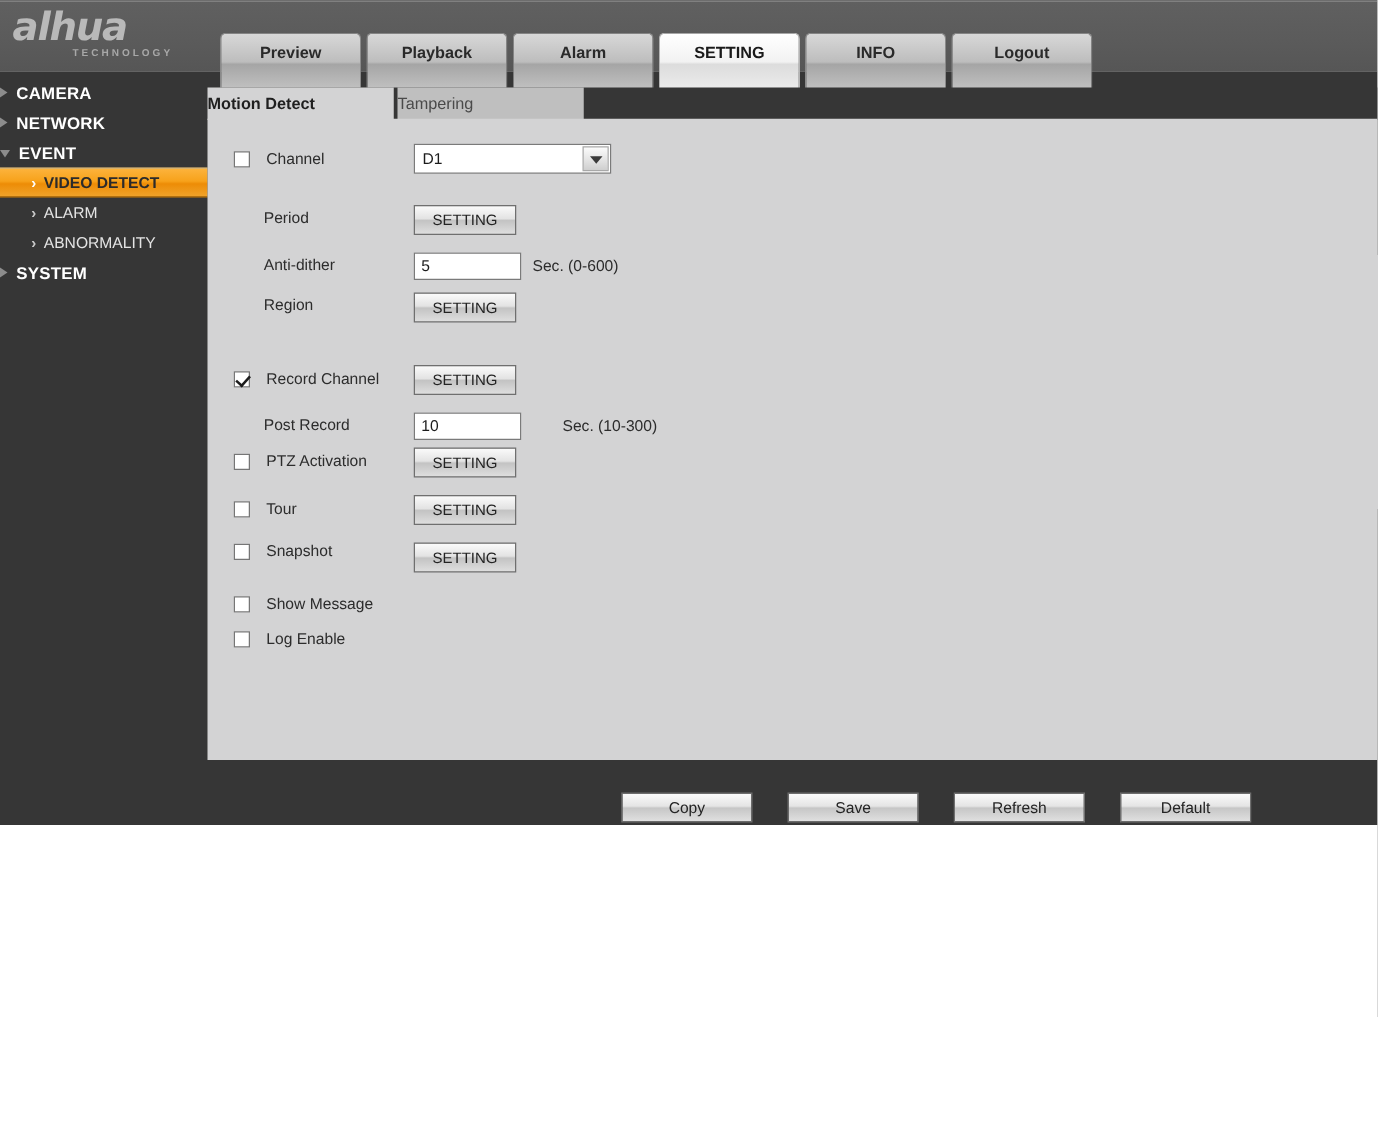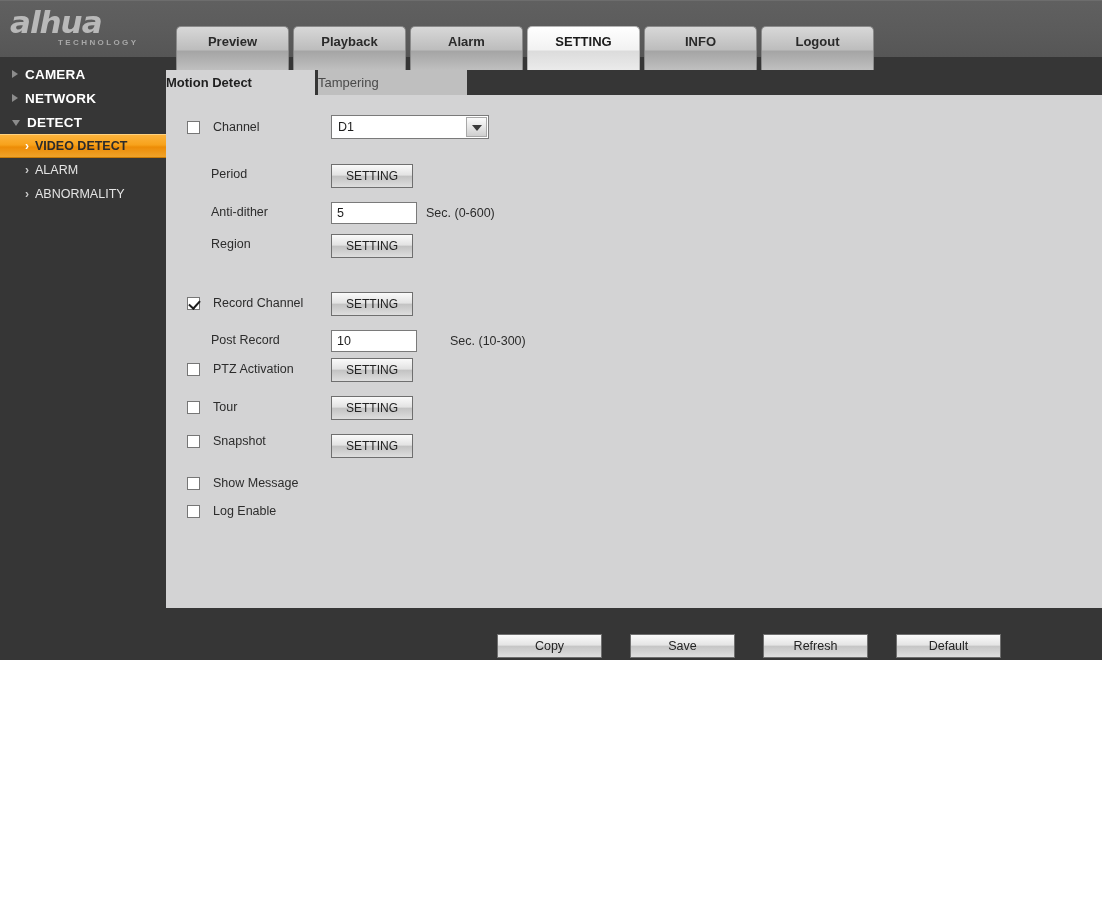--- a/index.html
+++ b/index.html
@@ -78,21 +78,20 @@
   .sidebar {
     position: absolute; left: 0; top: 62px;
     width: 166px; height: 340px;
     background: #363636;
   }
   .side-item {
     position: relative;
     height: 24px;
     display: flex; align-items: center;
     cursor: pointer;
-    padding-left: 12px;
   }
   .tri {
     width: 0; height: 0;
     margin-right: 7px;
     flex: none;
   }
   .tri-right {
     border-left: 6px solid #8c8c8c;
     border-top: 4.5px solid transparent;
     border-bottom: 4.5px solid transparent;
@@ -284,36 +283,40 @@
     <div class="side-item">
       <span class="tri tri-right"></span>
       <span class="side-label">CAMERA</span>
     </div>
     <div class="side-item">
       <span class="tri tri-right"></span>
       <span class="side-label">NETWORK</span>
     </div>
     <div class="side-item">
       <span class="tri tri-down"></span>
-      <span class="side-label">DETECT</span>
+      <span class="side-label">EVENT</span>
     </div>
 
     <div class="side-sub active">
       <span class="chev">›</span>
       <span class="side-sub-label">VIDEO DETECT</span>
     </div>
     <div class="side-sub">
       <span class="chev">›</span>
       <span class="side-sub-label">ALARM</span>
     </div>
     <div class="side-sub">
       <span class="chev">›</span>
       <span class="side-sub-label">ABNORMALITY</span>
     </div>
 
+    <div class="side-item">
+      <span class="tri tri-right"></span>
+      <span class="side-label">SYSTEM</span>
+    </div>
   </div>
 
   <div class="subtabbar">
     <div class="subtab active">Motion Detect</div>
     <div class="subtab inactive">Tampering</div>
   </div>
 
   <div class="content">
     <div class="form">
 

